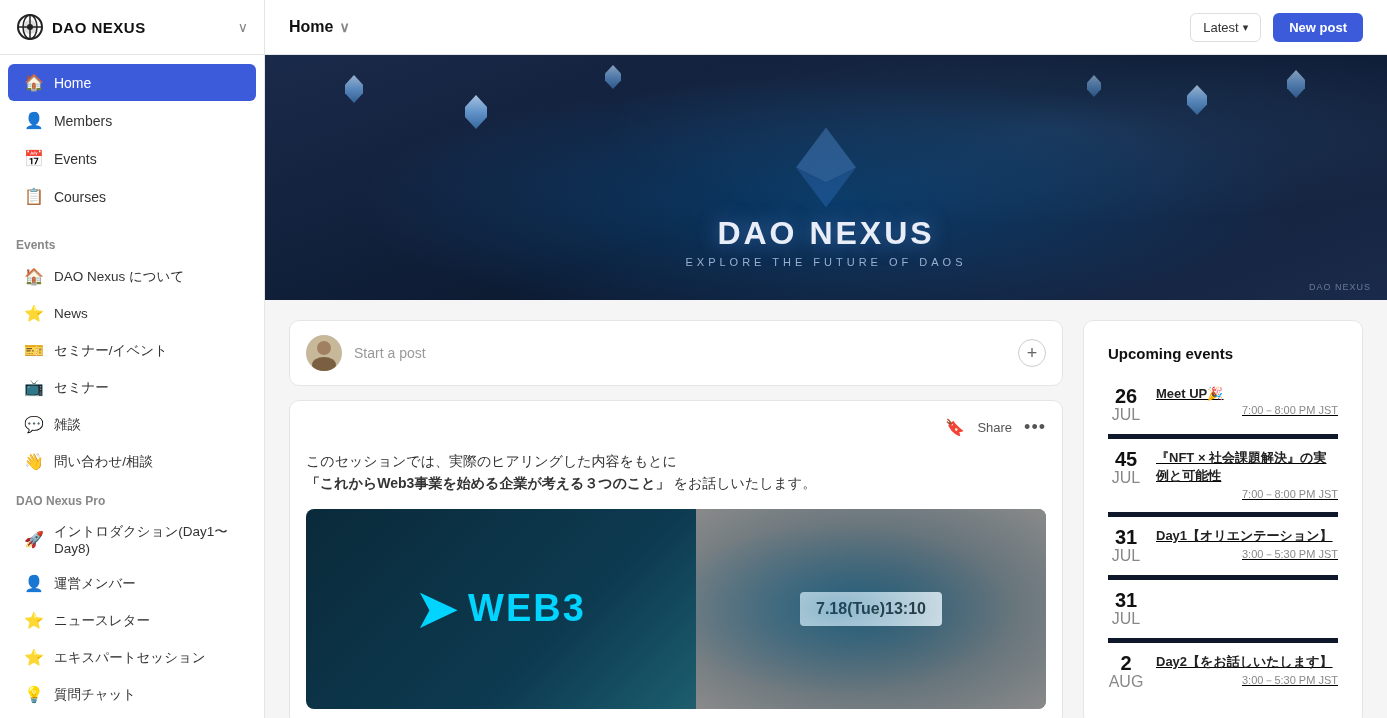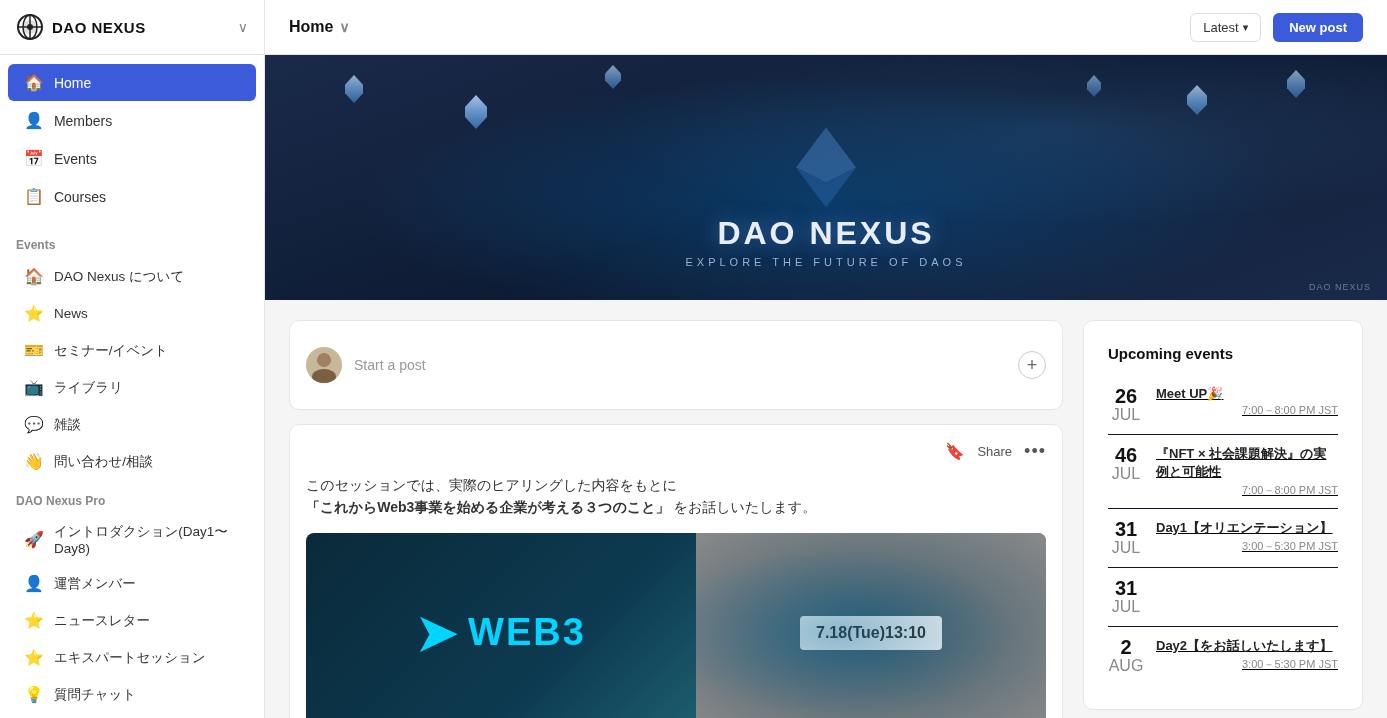--- a/index.html
+++ b/index.html
@@ -218,21 +218,21 @@
       min-width: 280px;
     }
 
     
     .post-composer {
       background: #fff;
       border-radius: 10px;
       border: 1px solid #e5e5e5;
       display: flex;
       align-items: center;
-      padding: 26px 16px;
+      padding: 14px 16px;
       gap: 12px;
     }
     .avatar {
       width: 36px;
       height: 36px;
       border-radius: 50%;
       background: #d0d0d0;
       overflow: hidden;
       flex-shrink: 0;
       display: flex;
@@ -350,21 +350,21 @@
     .events-title {
       font-size: 15px;
       font-weight: 700;
       color: #111;
       margin-bottom: 14px;
     }
     .event-item {
       display: flex;
       gap: 12px;
       padding: 10px 0;
-      border-bottom: 1px solid #0f172a;
+      border-bottom: 5px solid #0f172a;
     }
     .event-item:last-child { border-bottom: none; }
     .event-date {
       display: flex;
       flex-direction: column;
       align-items: center;
       min-width: 36px;
     }
     .event-day {
       font-size: 20px;
@@ -436,21 +436,21 @@
   <div class="sidebar-general-item">
     <span class="item-emoji">⭐</span>
     <span>News</span>
   </div>
   <div class="sidebar-general-item">
     <span class="item-emoji">🎫</span>
     <span>セミナー/イベント</span>
   </div>
   <div class="sidebar-general-item">
     <span class="item-emoji">📺</span>
-    <span>ライブラリ</span>
+    <span>セミナー</span>
   </div>
   <div class="sidebar-general-item">
     <span class="item-emoji">💬</span>
     <span>雑談</span>
   </div>
   <div class="sidebar-general-item">
     <span class="item-emoji">👋</span>
     <span>問い合わせ/相談</span>
   </div>
 
@@ -588,21 +588,21 @@
               <span class="event-month">JUL</span>
             </div>
             <div class="event-info">
               <div class="event-name">Meet UP🎉</div>
               <div class="event-time">7:00－8:00 PM JST</div>
             </div>
           </div>
 
           <div class="event-item">
             <div class="event-date">
-              <span class="event-day">46</span>
+              <span class="event-day">45</span>
               <span class="event-month">JUL</span>
             </div>
             <div class="event-info">
               <div class="event-name">『NFT × 社会課題解決』の実例と可能性</div>
               <div class="event-time">7:00－8:00 PM JST</div>
             </div>
           </div>
 
           <div class="event-item">
             <div class="event-date">

